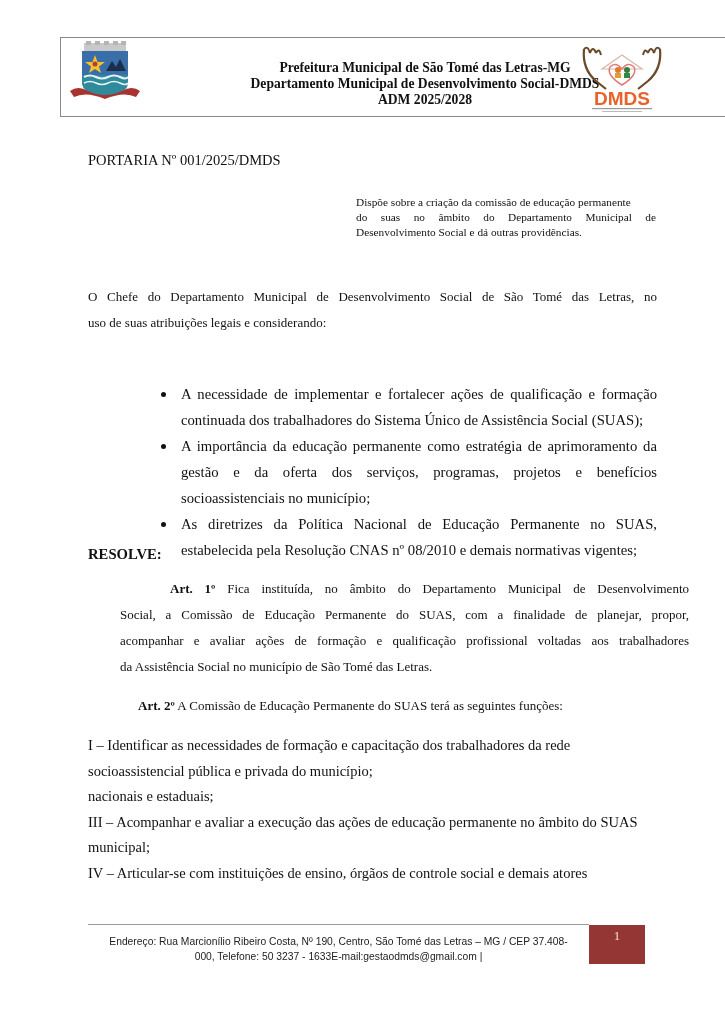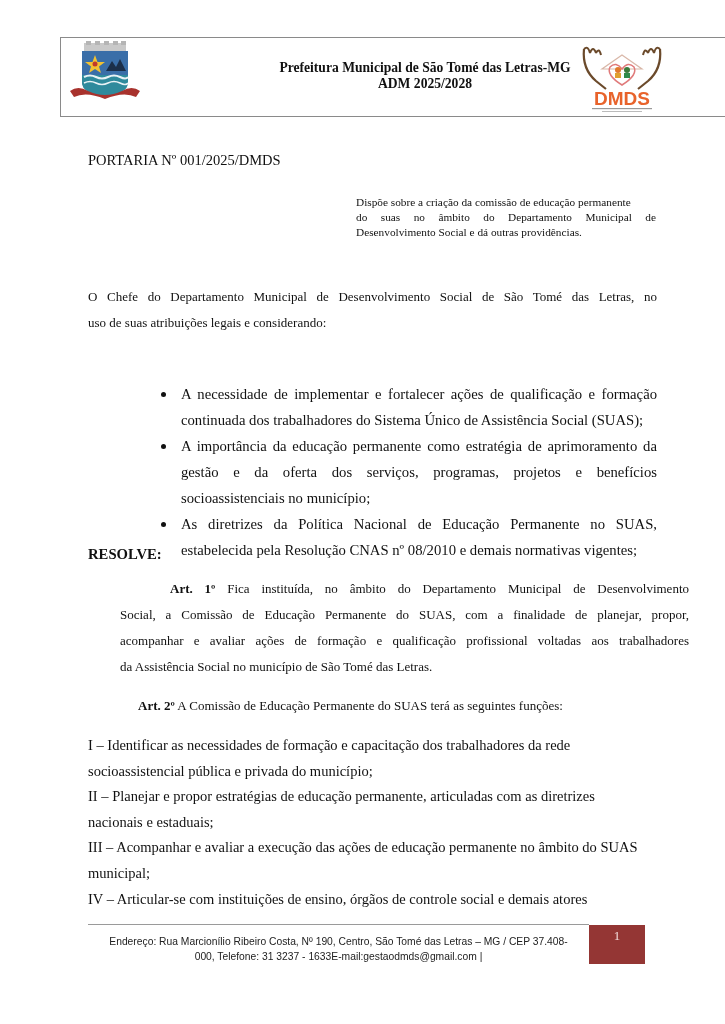--- a/index.html
+++ b/index.html
@@ -65,20 +65,21 @@
     <path d="M14 34 H60 V42 Q60 52 37 56 Q14 52 14 42 Z" fill="#2f8a9c"></path>
     <path d="M16 36 Q22 33 28 36 T40 36 T52 36 T60 36" stroke="#e9f2f5" stroke-width="2" fill="none"></path>
     <path d="M16 42 Q22 39 28 42 T40 42 T52 42 T60 42" stroke="#e9f2f5" stroke-width="1.5" fill="none"></path>
     <polygon points="27,14 29.5,21 37,21 31,25.5 33,32 27,28 21,32 23,25.5 17,21 24.5,21" fill="#f2c232"></polygon>
     <circle cx="27" cy="23" r="2.5" fill="#c0392b"></circle>
     <path d="M38 30 L44 20 L48 26 L52 18 L58 30 Z" fill="#1b2f4a"></path>
     <path d="M2 50 Q10 44 20 50 Q37 58 54 50 Q64 44 72 50 L68 56 Q56 50 37 58 Q18 50 6 56 Z" fill="#a8322d"></path>
   </svg>
   <div class="header-text">
     <div>Prefeitura Municipal de São Tomé das Letras-MG</div>
+    <div>Departamento Municipal de Desenvolvimento Social-DMDS</div>
     <div>ADM 2025/2028</div>
   </div>
   <svg class="dmds-logo" viewBox="0 0 92 74">
     <path d="M8 8 Q6 28 20 40 L30 48" stroke="#6b4a2b" stroke-width="2.2" fill="none"></path>
     <path d="M8 8 Q12 4 14 12 M14 12 Q17 4 20 12 M20 12 Q23 6 25 14" stroke="#6b4a2b" stroke-width="2" fill="none"></path>
     <path d="M84 8 Q86 28 72 40 L62 48" stroke="#6b4a2b" stroke-width="2.2" fill="none"></path>
     <path d="M84 8 Q80 4 78 12 M78 12 Q75 4 72 12 M72 12 Q69 6 67 14" stroke="#6b4a2b" stroke-width="2" fill="none"></path>
     <polygon points="46,14 66,28 26,28" fill="none" stroke="#d9b7a8" stroke-width="1.2"></polygon>
     <path d="M46 44 Q30 34 34 26 Q40 20 46 28 Q52 20 58 26 Q62 34 46 44 Z" fill="none" stroke="#e07a7a" stroke-width="1.5"></path>
     <circle cx="42" cy="29" r="3" fill="#e07a2b"></circle>
@@ -132,25 +133,24 @@
   <span class="lline">da Assistência Social no município de São Tomé das Letras.</span>
 </div>
 
 <div class="p" style="top:693px;">
   <span class="lline indent"><b class="art">Art. 2º</b><span> A Comissão de Educação Permanente do SUAS terá as seguintes funções:</span></span>
 </div>
 
 <div class="functions">
   <span class="lline">I – Identificar as necessidades de formação e capacitação dos trabalhadores da rede</span>
   <span class="lline">socioassistencial pública e privada do município;</span>
-  <span class="lline">II – Planejar e propor estratégias de educação permanente, articuladas com as diretrizes</span>
   <span class="lline">nacionais e estaduais;</span>
   <span class="lline">III – Acompanhar e avaliar a execução das ações de educação permanente no âmbito do SUAS</span>
   <span class="lline">municipal;</span>
   <span class="lline">IV – Articular-se com instituições de ensino, órgãos de controle social e demais atores</span>
 </div>
 
 <div class="footer-line"></div>
 <div class="footer-text">
   <div>Endereço: Rua Marcionílio Ribeiro Costa, Nº 190, Centro, São Tomé das Letras – MG / CEP 37.408-</div>
-  <div>000, Telefone: 31 3237 - 1633E-mail:gestaodmds@gmail.com |</div>
+  <div>000, Telefone: 50 3237 - 1633E-mail:gestaodmds@gmail.com |</div>
 </div>
 <div class="page-box">1</div>
 
 </body></html>

